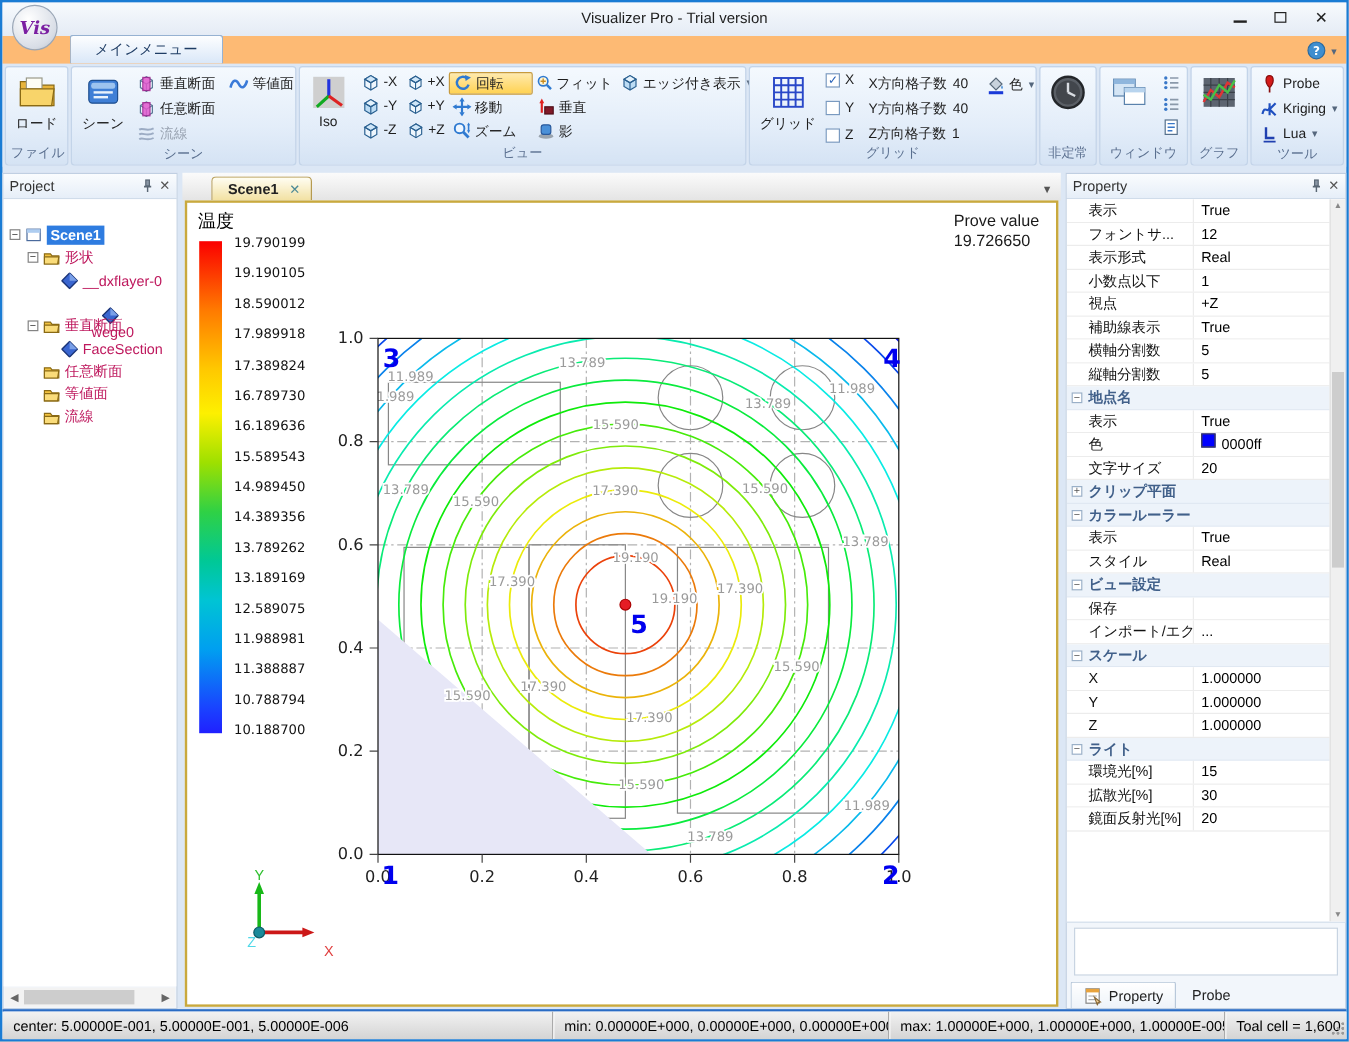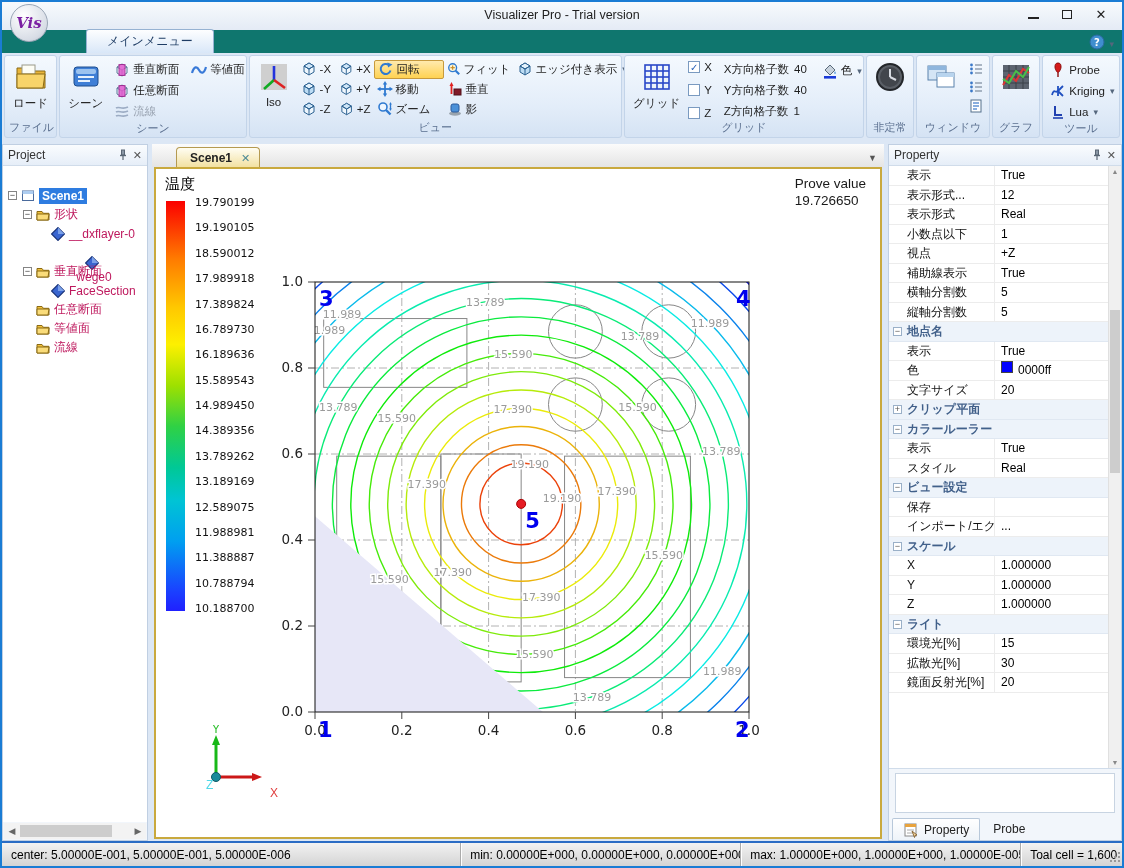--- a/index.html
+++ b/index.html
@@ -13,21 +13,21 @@
     background:radial-gradient(circle at 35% 30%,#ffffff,#d8dde6 70%,#b8c0cc);border:1px solid #9aa6b6;
     display:flex;align-items:center;justify-content:center;z-index:5;
     font-family:"DejaVu Serif",serif;font-style:italic;font-weight:bold;font-size:15px;color:#7b1fa2;}
   .title-text{position:absolute;left:0;right:0;top:6px;text-align:center;font-size:12.5px;color:#1e1e1e;}
   .win-btns{position:absolute;right:4px;top:0;display:flex;height:24px;}
   .wbtn{width:34px;display:flex;align-items:center;justify-content:center;cursor:default;}
   .glyph-min{width:11px;height:2px;background:#222;display:block;margin-top:8px;}
   .glyph-max{width:10px;height:9px;border:1.5px solid #222;display:block;}
   .glyph-close{font-size:13px;color:#222;line-height:1;}
   
-  .tabstrip{height:23px;background:#0f766e;display:flex;align-items:flex-end;padding-left:84px;position:relative;flex:0 0 auto;}
+  .tabstrip{height:23px;background:#fdba74;display:flex;align-items:flex-end;padding-left:56px;position:relative;flex:0 0 auto;}
   .ribbon-tab{padding:3px 20px 3px;background:linear-gradient(#fdfeff,#d9e7f8);border:1px solid #96b2d2;border-bottom:none;
     border-radius:3px 3px 0 0;font-size:12px;color:#1e3c64;}
   .help-area{position:absolute;right:8px;bottom:2px;display:flex;align-items:center;gap:2px;}
   .icon16{width:16px;height:16px;display:inline-block;}
   .icon16 svg,.icon32 svg,.icon14 svg,.icon12 svg{width:100%;height:100%;display:block;}
   .dd::after{content:"▾";font-size:9px;color:#55677d;margin-left:2px;}
   
   .ribbon{height:86px;display:flex;gap:2px;padding:2px 2px 1px;background:#dce7f5;flex:0 0 auto;}
   .rgroup{display:flex;flex-direction:column;border:1px solid #c3d4e9;border-radius:3px;
     background:linear-gradient(#f4f9fe,#e3edf9 62%,#d5e3f4);min-width:42px;}
@@ -832,21 +832,21 @@
       </div>
       <div class="prop-grid">
         <div class="prop-rows" id="prop-rows">
             <div class="prow">
               <span class="lab">表示</span>
               <span class="val">
                 <span>True</span>
               </span>
             </div>
             <div class="prow">
-              <span class="lab">表示形式...</span>
+              <span class="lab">フォントサ...</span>
               <span class="val">
                 <span>12</span>
               </span>
             </div>
             <div class="prow">
               <span class="lab">表示形式</span>
               <span class="val">
                 <span>Real</span>
               </span>
             </div>

